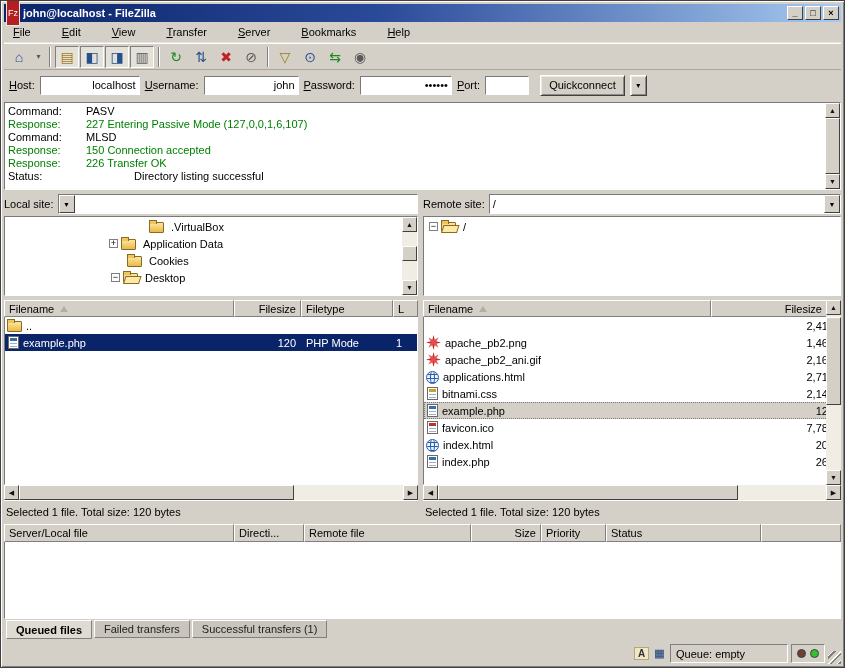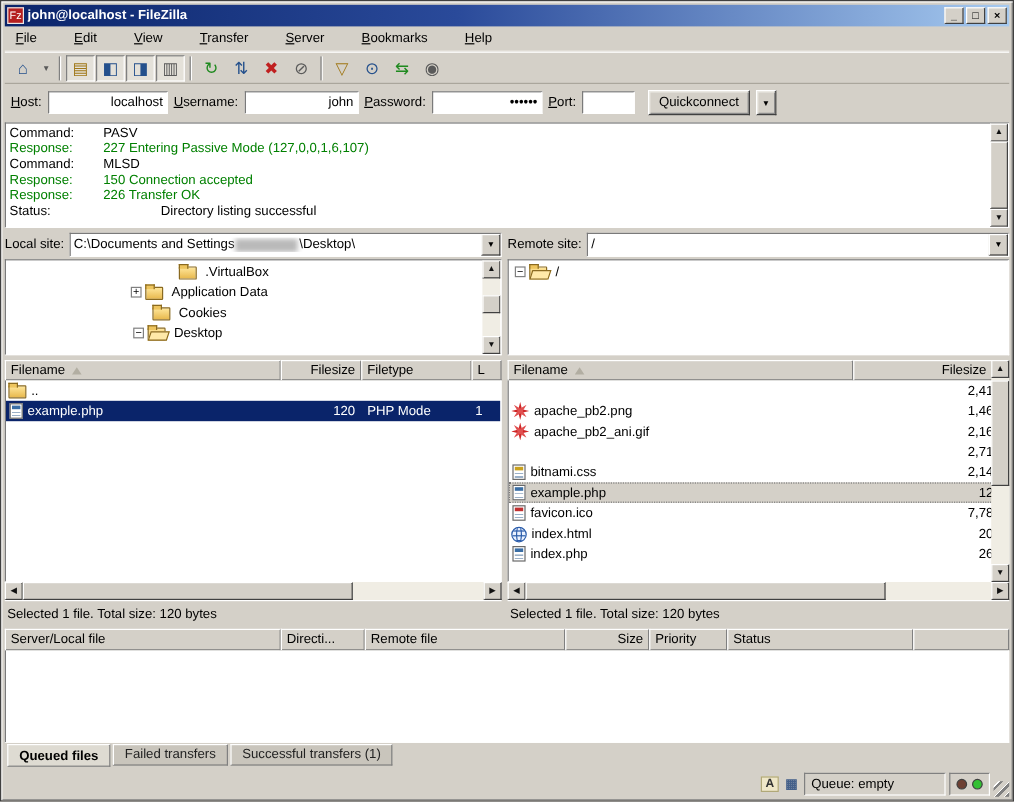--- a/index.html
+++ b/index.html
@@ -5,21 +5,21 @@
   *{margin:0;padding:0;box-sizing:border-box;}
   html,body{width:845px;height:668px;}
   body{font-family:"Liberation Sans",sans-serif;font-size:11px;color:#000;background:#808080;}
   .window{width:845px;height:668px;background:#d4d0c8;border:1px solid #404040;
     box-shadow:inset 1px 1px 0 #fff, inset -1px -1px 0 #808080;
     padding:3px;display:flex;flex-direction:column;overflow:hidden;}
 
   
   .titlebar{height:18px;flex:0 0 18px;display:flex;align-items:center;gap:3px;padding:0 2px;
     background:linear-gradient(90deg,#0a246a 0%,#2a4a9a 45%,#a6caf0 100%);color:#fff;font-weight:bold;}
-  .app-icon{width:14px;height:14px;background:#b51f1f;border:1px solid #e8e8e8;color:#fff;
+  .app-icon{width:14px;height:26px;background:#b51f1f;border:1px solid #e8e8e8;color:#fff;
     font-size:9px;font-weight:normal;display:flex;align-items:center;justify-content:center;}
   .title-text{flex:1;white-space:nowrap;overflow:hidden;}
   .win-btn{width:16px;height:14px;background:#d4d0c8;border:1px solid;border-color:#fff #404040 #404040 #fff;
     color:#000;font-size:9px;font-weight:bold;display:flex;align-items:center;justify-content:center;line-height:1;}
   .win-btns{display:flex;gap:2px;}
 
   
   .menubar{height:21px;flex:0 0 21px;display:flex;align-items:center;padding-left:2px;border-bottom:1px solid #e8e5de;gap:17px;}
   .menu-item{padding:3px 7px;}
   .mn::first-letter{text-decoration:underline;}
@@ -249,25 +249,20 @@
       <span class="sb-btn">▼</span>
     </div>
   </div>
 
   <div class="panes">
 
     <div class="pane left">
       <div class="sitebar">
         <span>Local site:</span>
         <span class="combo">
-          <span class="combo-val">
-              <span>C:\Documents and Settings</span>
-              <span class="redact"></span>
-              <span>\Desktop\</span>
-            </span>
           <span class="combo-btn">▼</span>
         </span>
       </div>
       <div class="treebox">
         <div class="tree-row" style="padding-left:144px">
           <span class="fi">
               <span class="i-folder"></span>
             </span>
           <span class="tree-label">.VirtualBox</span>
         </div>
@@ -387,20 +382,26 @@
           <div class="frow">
             <span class="fcell rc-name">
                 <span class="fi">
                   <span class="i-star"></span>
                 </span>
                 <span>apache_pb2_ani.gif</span>
               </span>
             <span class="fcell rc-size rt">2,160</span>
           </div>
           <div class="frow">
+            <span class="fcell rc-name">
+                <span class="fi">
+                  <span class="i-globe"></span>
+                </span>
+                <span>applications.html</span>
+              </span>
             <span class="fcell rc-size rt">2,713</span>
           </div>
           <div class="frow">
             <span class="fcell rc-name">
                 <span class="fi">
                   <span class="i-page css"></span>
                 </span>
                 <span>bitnami.css</span>
               </span>
             <span class="fcell rc-size rt">2,142</span>

